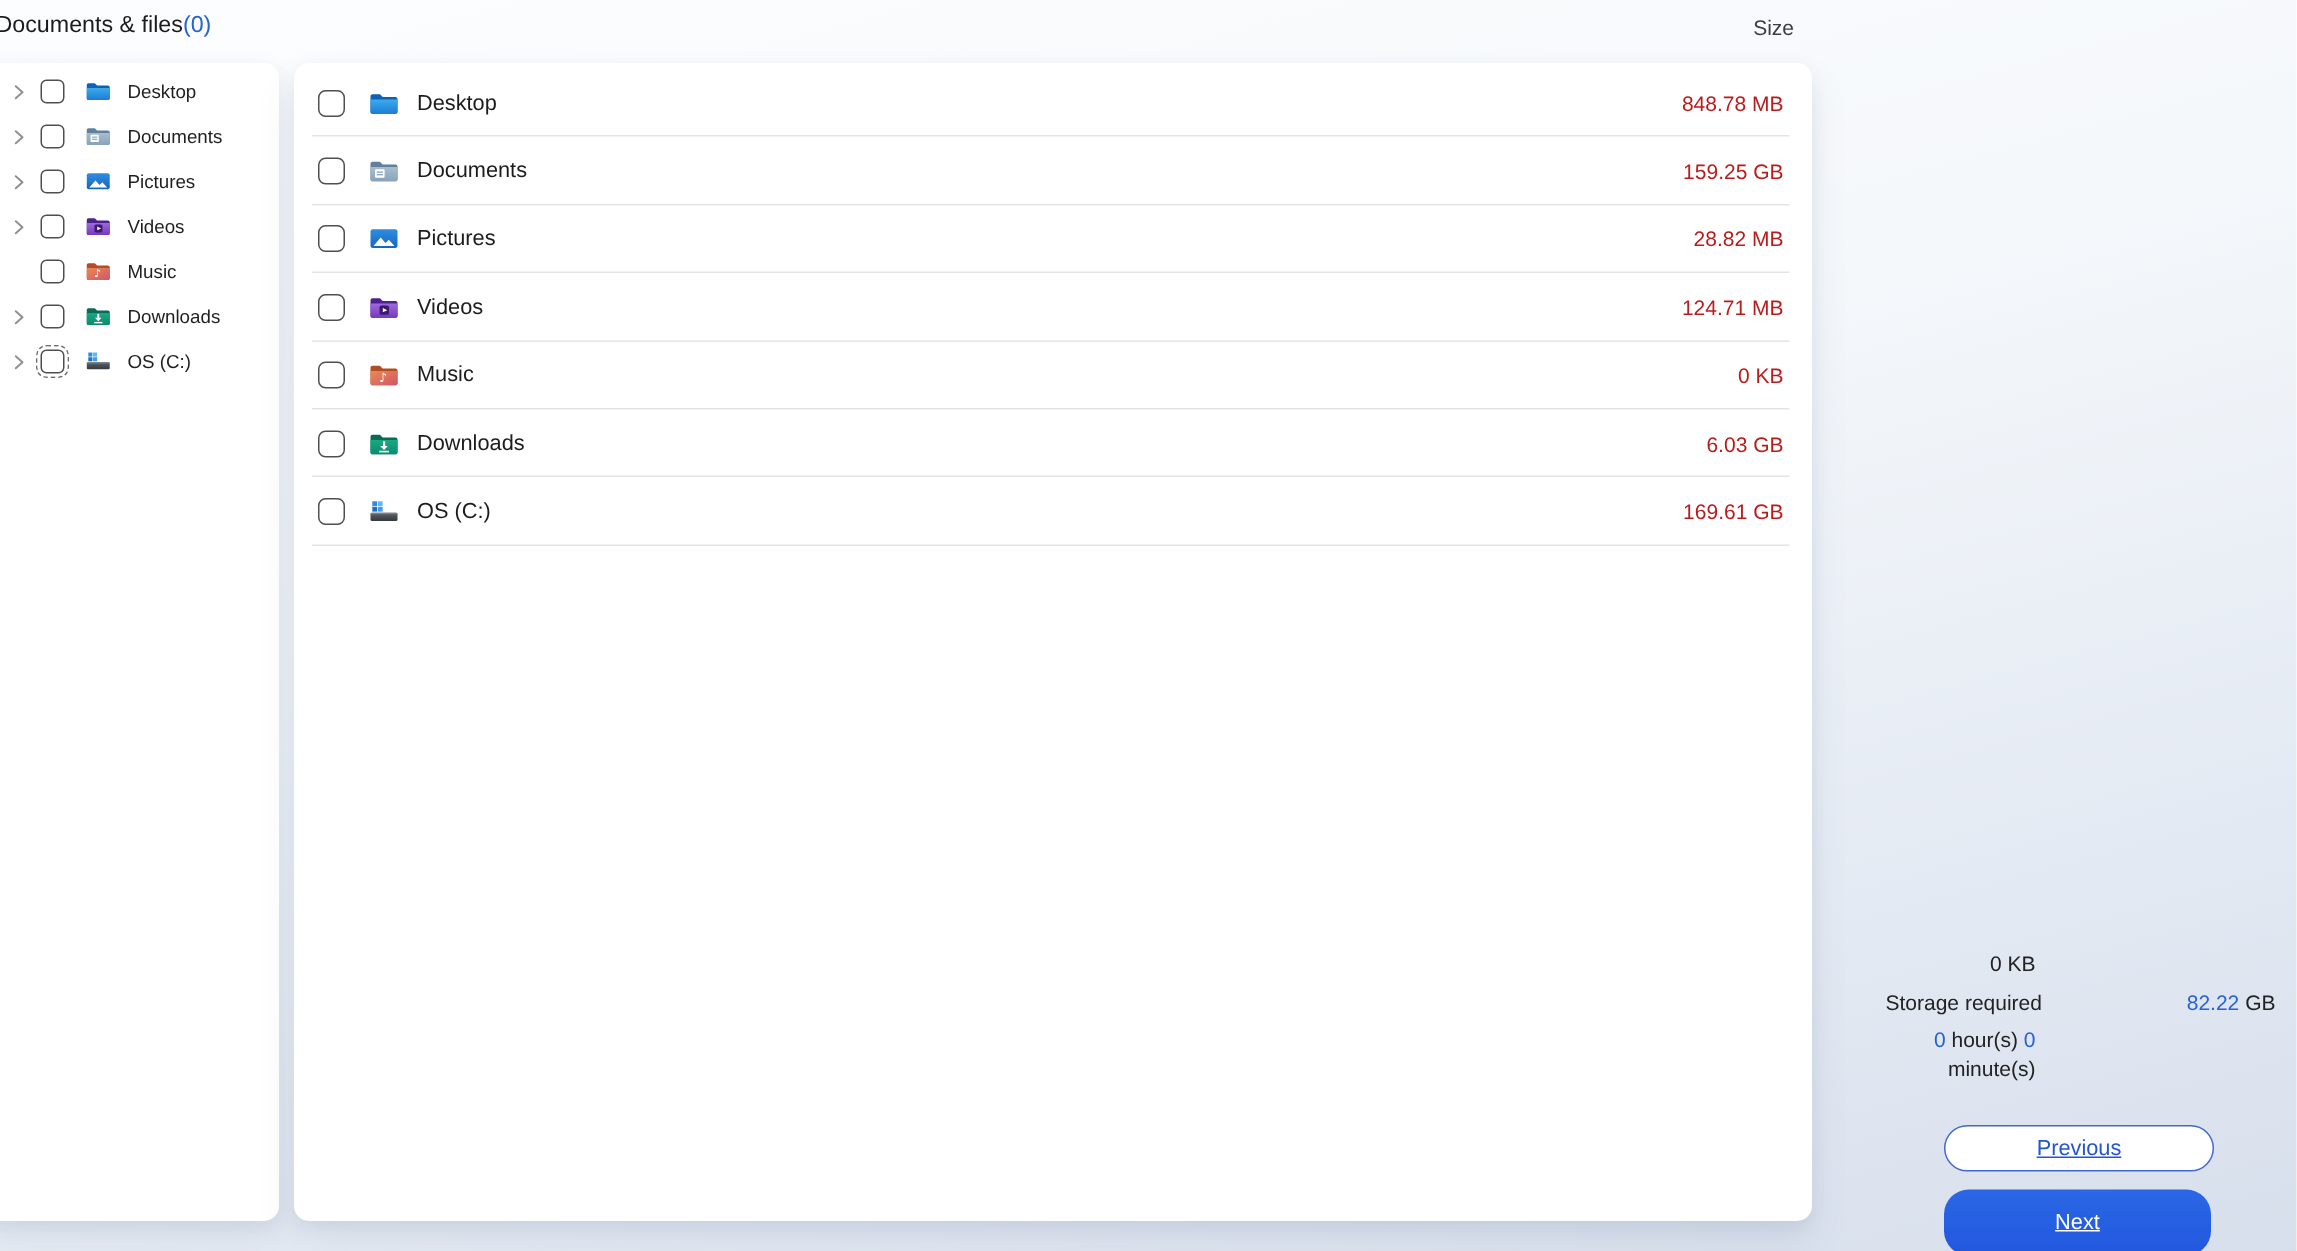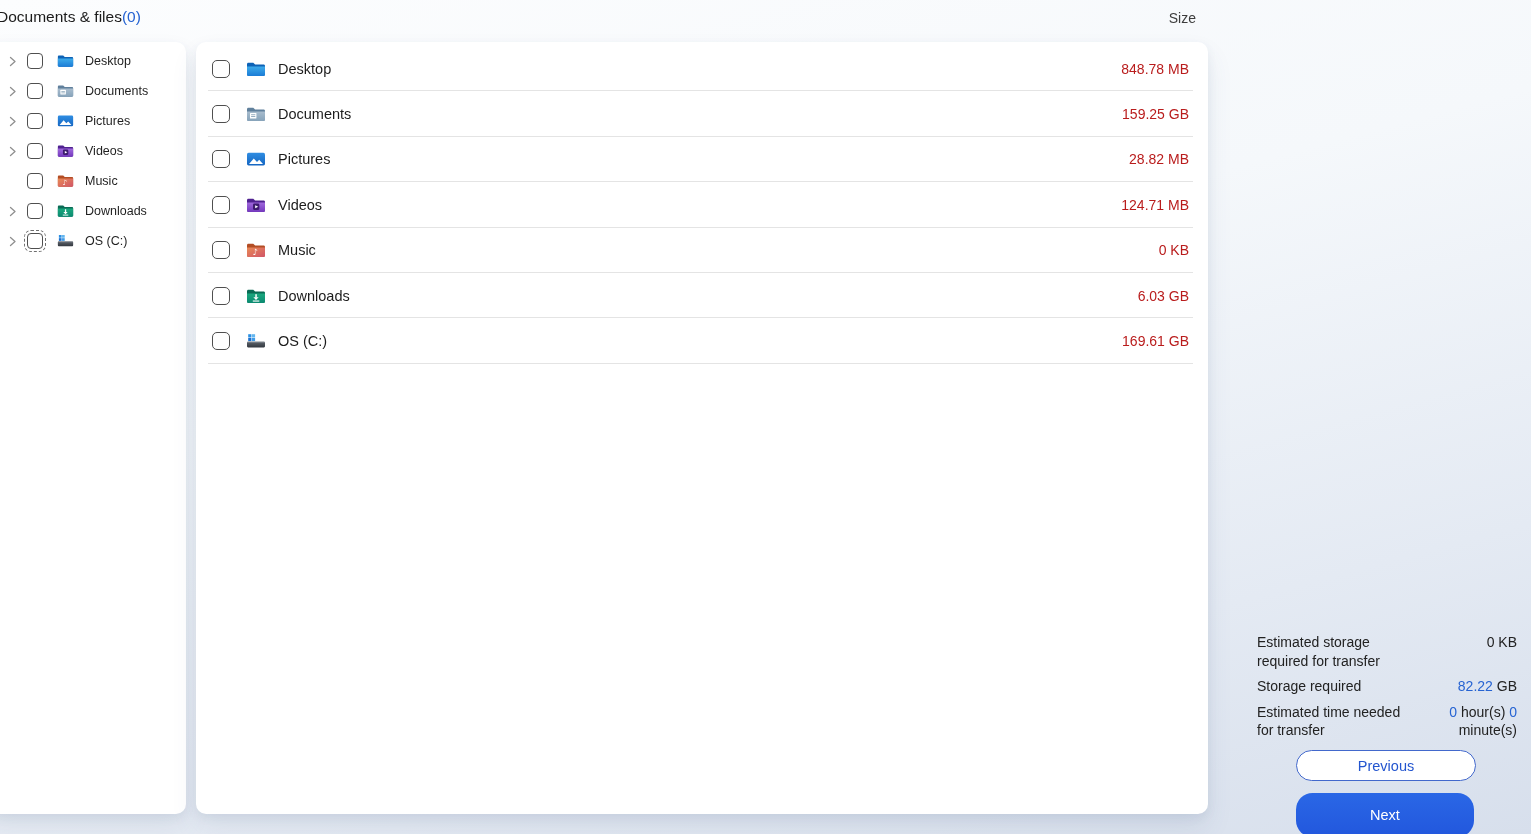--- a/index.html
+++ b/index.html
@@ -35,21 +35,21 @@
   .ico{width:20px;height:16px;margin-right:12px;flex:none;}
   .row-name{font-size:14.5px;color:#1c1c1c;flex:1;}
   .row-size{font-size:14px;color:#b91c1c;}
   
   #summary{position:absolute;left:1257px;top:633px;width:260px;font-size:14px;color:#222;}
   .sum-row{display:flex;justify-content:space-between;margin-bottom:7px;line-height:18.5px;}
   .sum-label{width:152px;}
   .sum-value{width:100px;text-align:right;}
   
   .pill{position:absolute;display:flex;align-items:center;justify-content:center;
-    border-radius:16.5px;font-family:"Liberation Sans",sans-serif;font-size:14.5px;cursor:pointer;}
+    border-radius:16.5px;font-family:"Liberation Sans",sans-serif;font-size:14.5px;cursor:pointer;text-decoration:underline;}
   #prev-button{left:1296px;top:750px;width:180px;height:31px;background:#fff;
     border:1.2px solid #4268cc;color:#2355cf;box-sizing:border-box;}
   #next-button{left:1296px;top:793px;width:178px;height:44px;border:none;color:#fff;
     background:linear-gradient(180deg,#2a67e6,#2257dd);}
 </style>
 </head>
 <body>
 
 <svg width="0" height="0" style="position:absolute" aria-hidden="true">
   <defs>
@@ -279,27 +279,25 @@
         </svg>
       <span class="row-name">OS (C:)</span>
       <span class="row-size">169.61 GB</span>
     </div>
 
   </div>
 </div>
 
 <div id="summary">
   <div class="sum-row">
-    <div class="sum-label">Estimated storage required for transfer</div>
     <div class="sum-value">0 KB</div>
   </div>
   <div class="sum-row">
     <div class="sum-label">Storage required</div>
     <div class="sum-value"><span class="blue">82.22</span><span> GB</span></div>
   </div>
   <div class="sum-row">
-    <div class="sum-label">Estimated time needed for transfer</div>
     <div class="sum-value"><span class="blue">0</span><span> hour(s) </span><span class="blue">0</span><span> minute(s)</span></div>
   </div>
 </div>
 
 <div class="pill" id="prev-button">Previous</div>
 <div class="pill" id="next-button">Next</div>
 
 </body></html>

